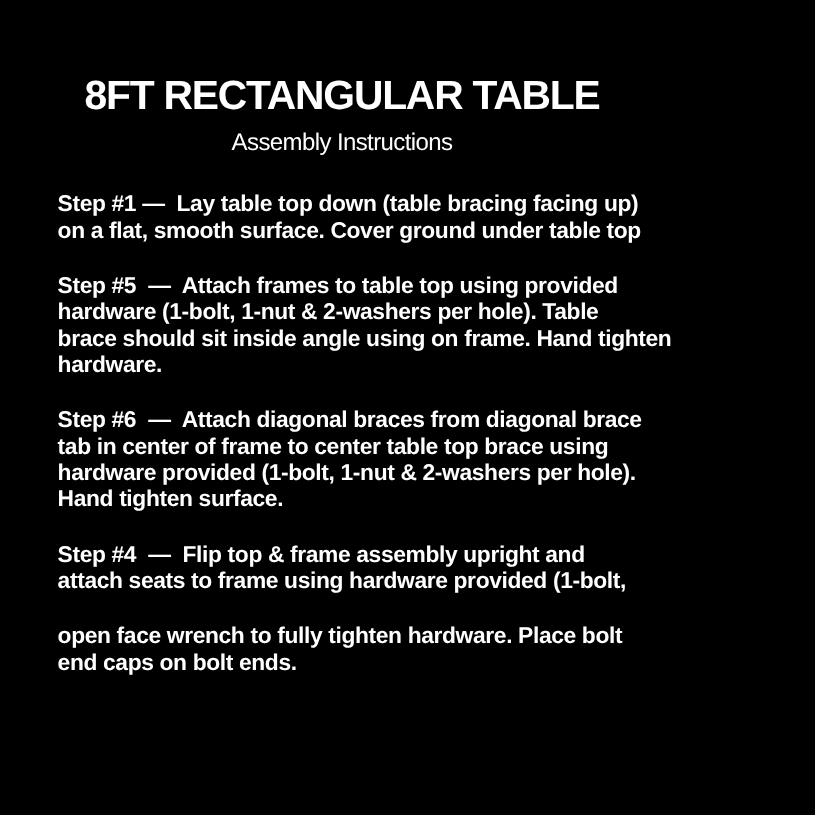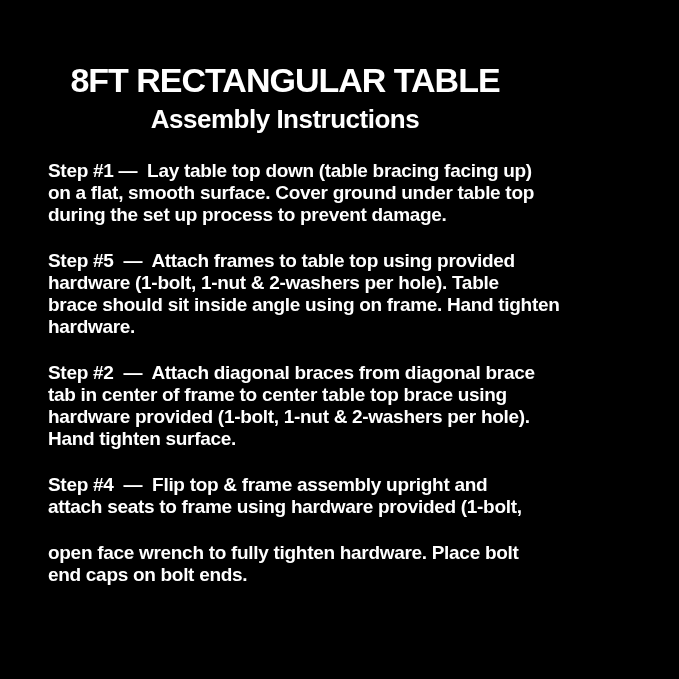--- a/index.html
+++ b/index.html
@@ -25,22 +25,22 @@
     margin-left: -4px; 
   }
   .title {
     font-size: 34px;
     font-weight: bold;
     letter-spacing: -1px;
     line-height: 40px;
     white-space: nowrap;
   }
   .subtitle {
-    font-size: 26px;
-    font-weight: bold;
+    font-size: 20px;
+    font-weight: normal;
     letter-spacing: -0.5px;
     line-height: 30px;
     margin-top: 4px;
     white-space: nowrap;
   }
   .steps {
     margin-top: 26px;
   }
   .step {
     margin-bottom: 24px;
@@ -61,32 +61,31 @@
   <div class="header">
     <div class="title">8FT RECTANGULAR TABLE</div>
     <div class="subtitle">Assembly Instructions</div>
   </div>
 
   <div class="steps">
 
     <div class="step">
       <div class="line">Step #1 —  Lay table top down (table bracing facing up)</div>
       <div class="line">on a flat, smooth surface. Cover ground under table top</div>
-      <div class="line">during the set up process to prevent damage.</div>
     </div>
 
     <div class="step">
       <div class="line">Step #5  —  Attach frames to table top using provided</div>
       <div class="line">hardware (1-bolt, 1-nut &amp; 2-washers per hole). Table</div>
       <div class="line">brace should sit inside angle using on frame. Hand tighten</div>
       <div class="line">hardware.</div>
     </div>
 
     <div class="step">
-      <div class="line">Step #2  —  Attach diagonal braces from diagonal brace</div>
+      <div class="line">Step #6  —  Attach diagonal braces from diagonal brace</div>
       <div class="line">tab in center of frame to center table top brace using</div>
       <div class="line">hardware provided (1-bolt, 1-nut &amp; 2-washers per hole).</div>
       <div class="line">Hand tighten surface.</div>
     </div>
 
     <div class="step">
       <div class="line">Step #4  —  Flip top &amp; frame assembly upright and</div>
       <div class="line">attach seats to frame using hardware provided (1-bolt,</div>
     </div>
 

